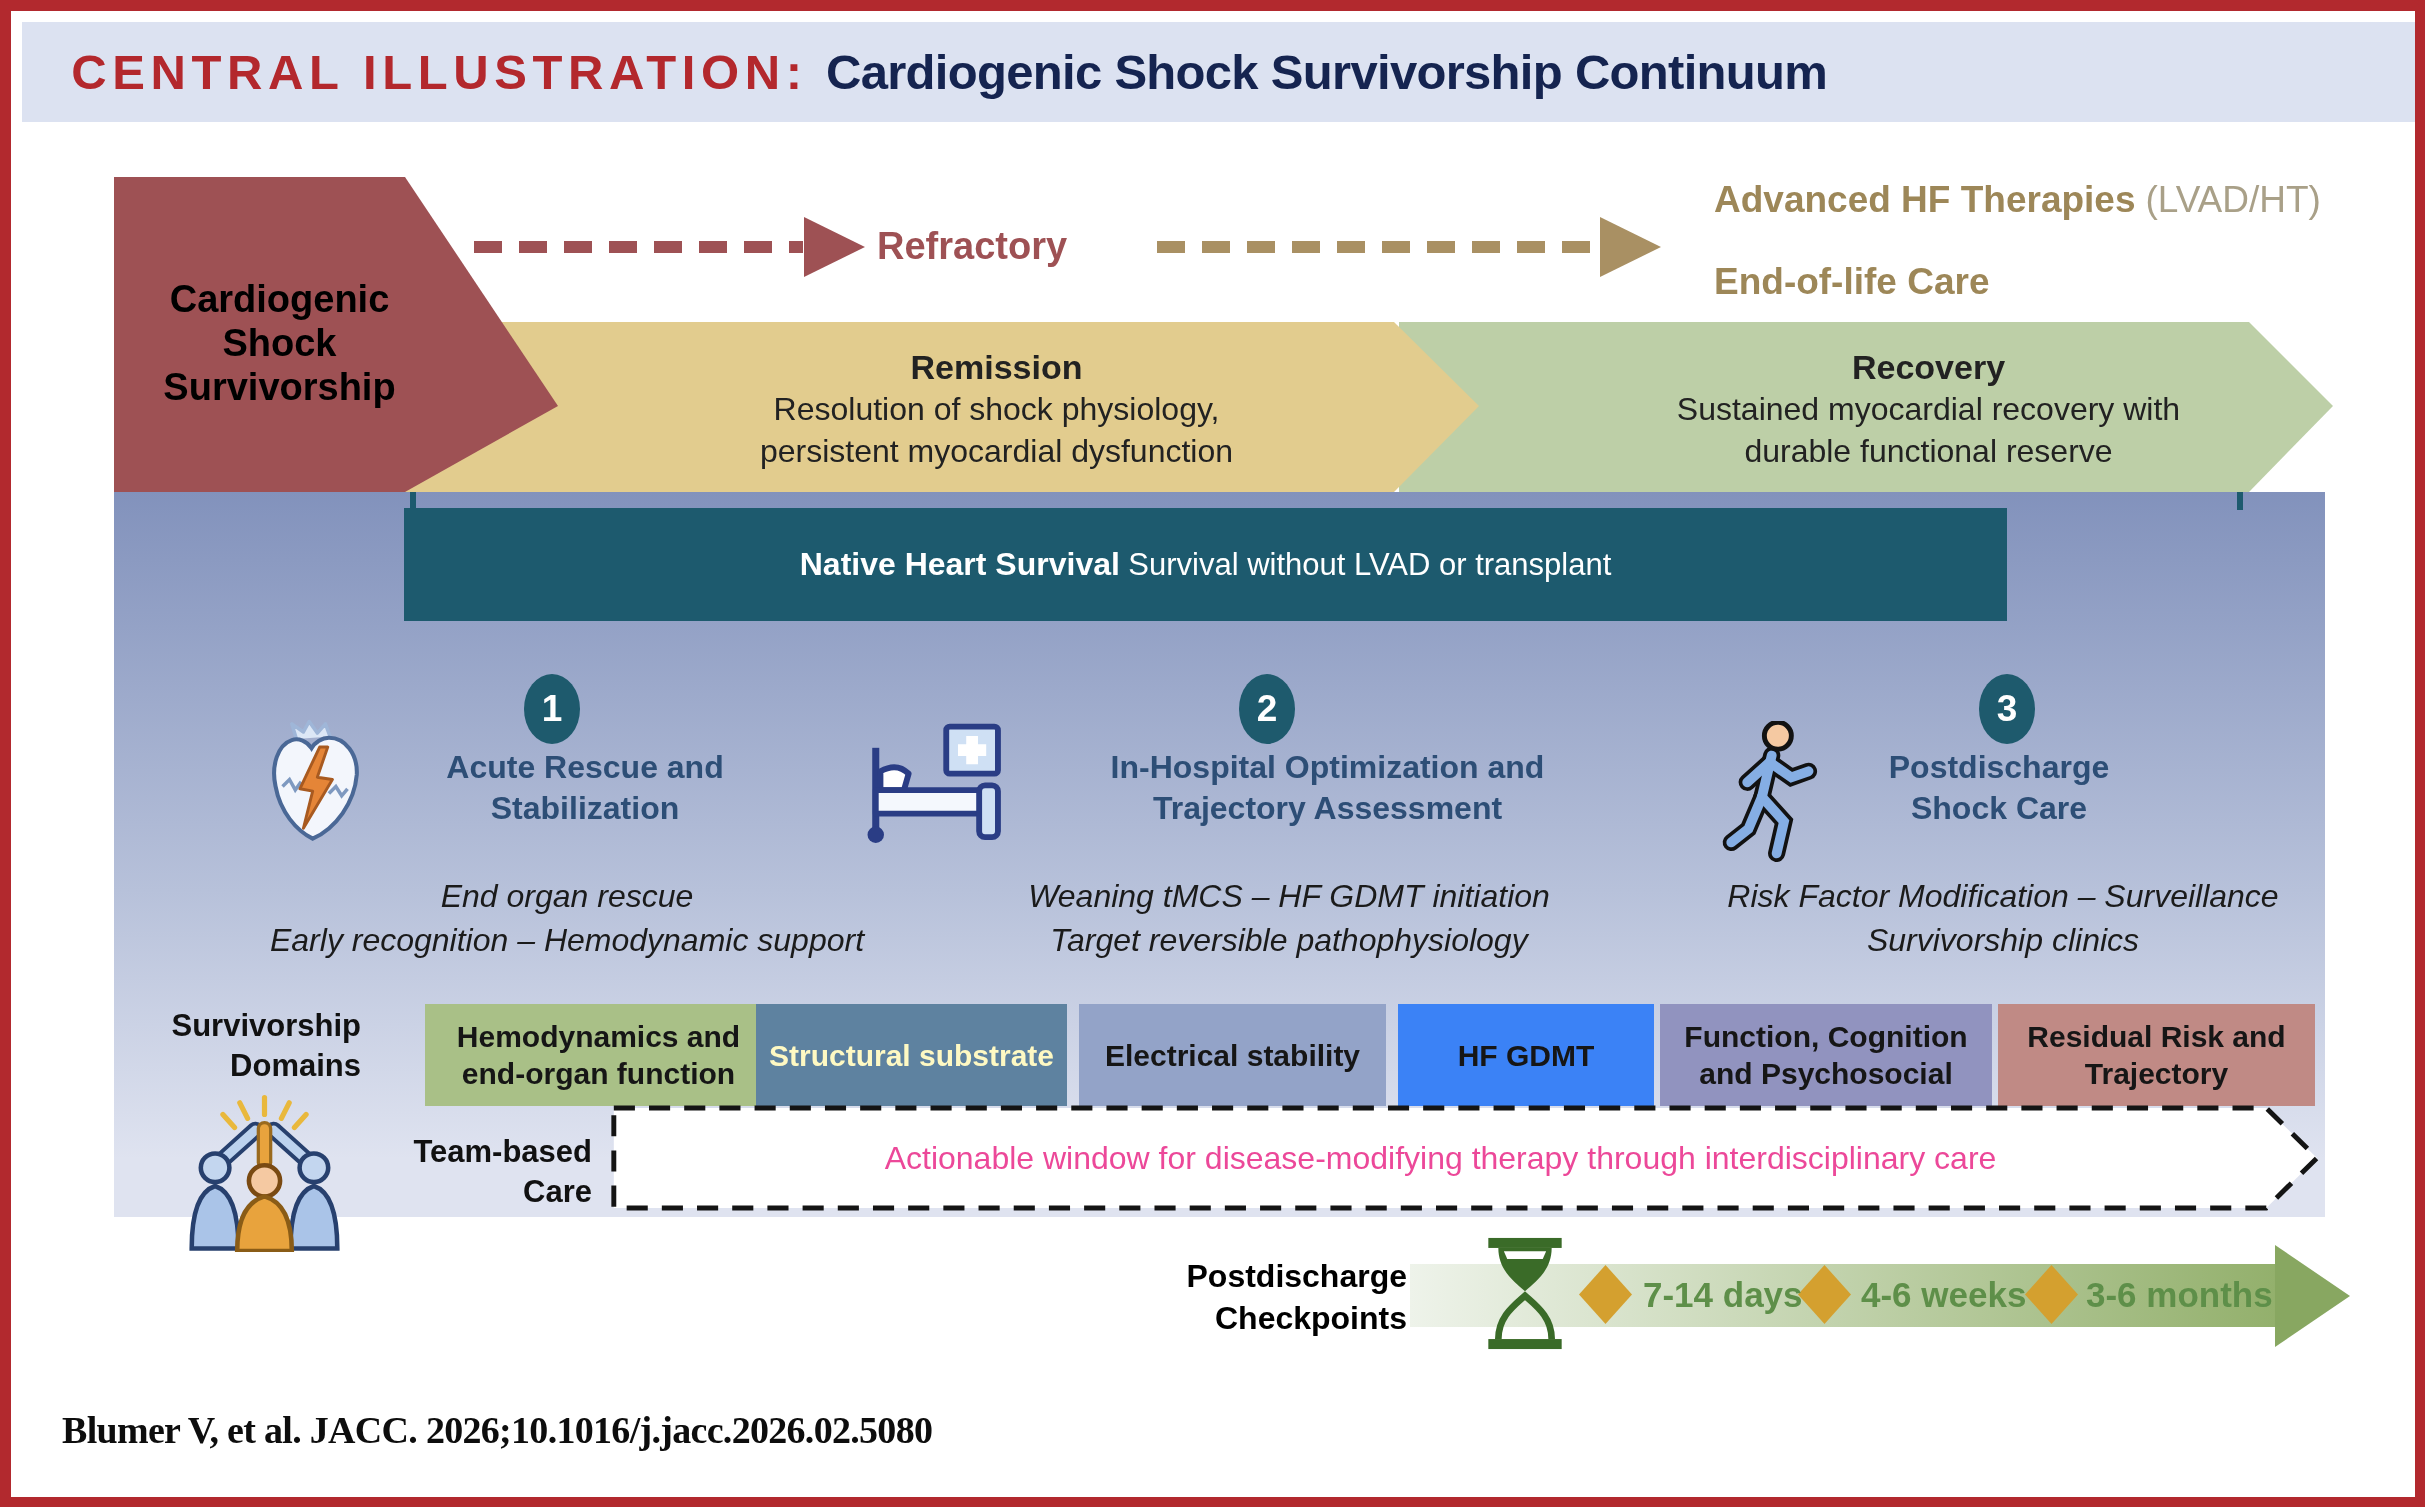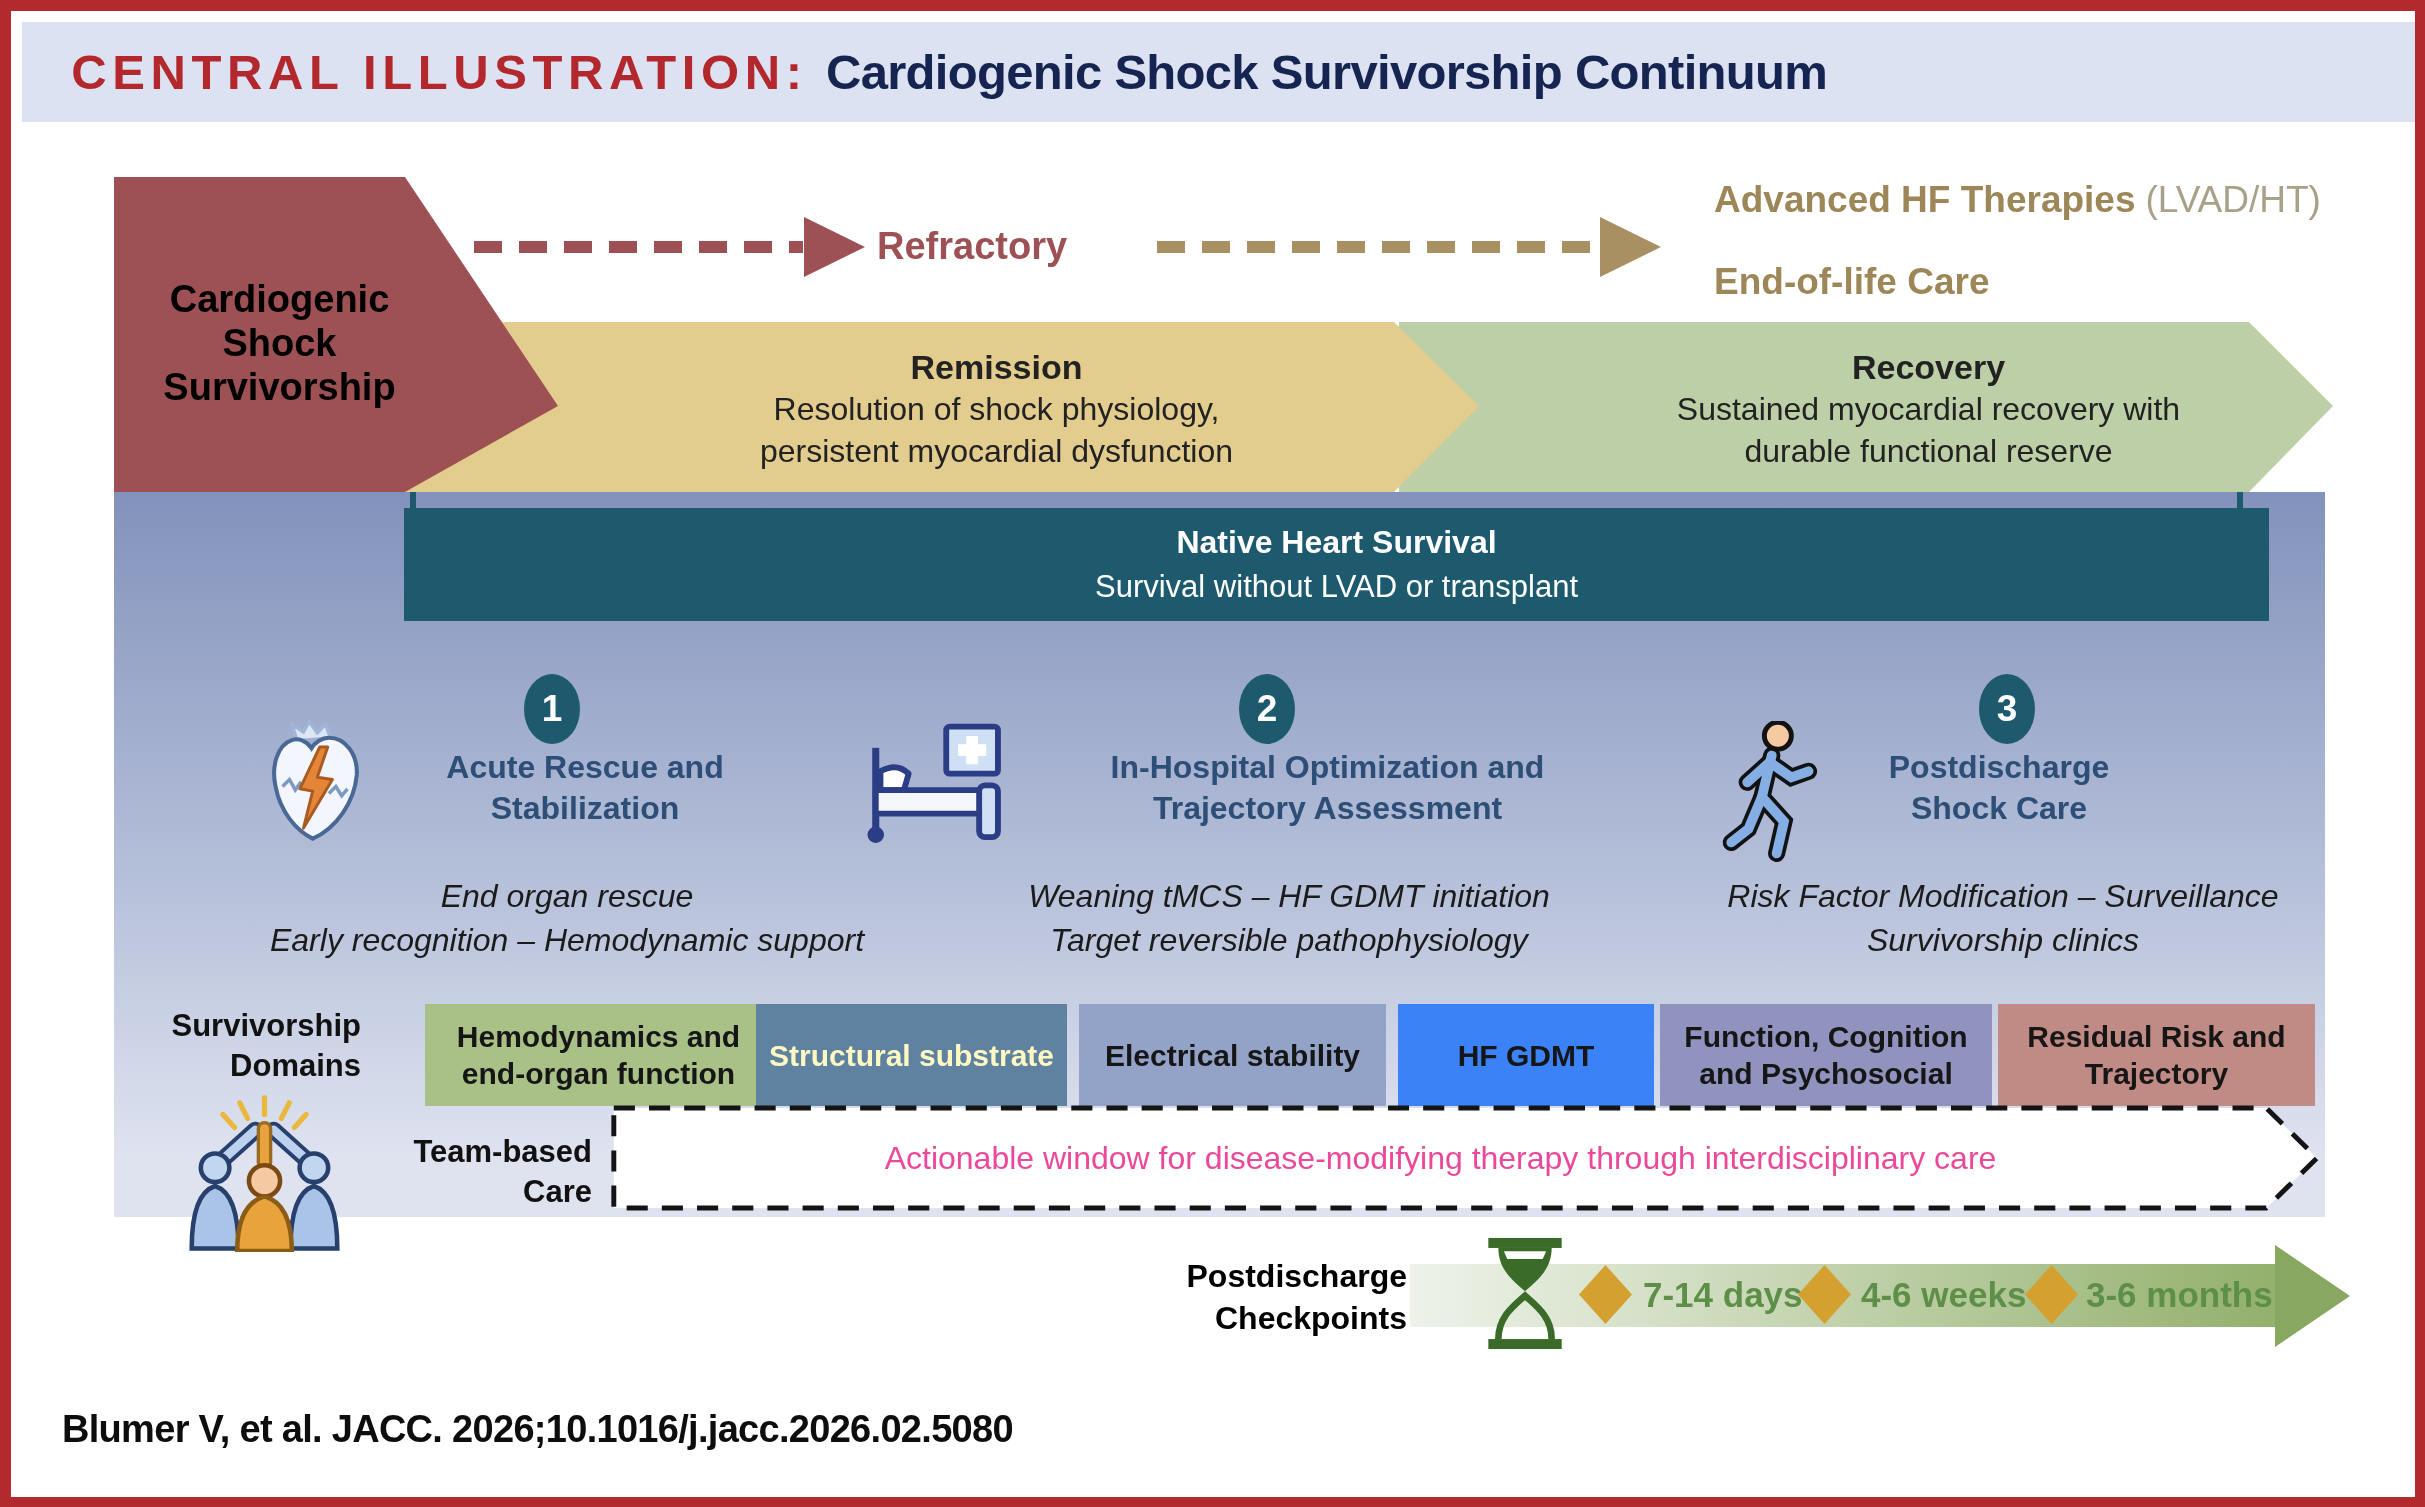--- a/index.html
+++ b/index.html
@@ -41,22 +41,22 @@
     border-top:30px solid transparent;border-bottom:30px solid transparent;border-left:61px solid #a99063;}
   #adv-hf{left:1703px;top:164px;height:49px;line-height:49px;font-size:37px;}
   #adv-hf .b{font-weight:bold;color:#9d8758;}
   #adv-hf .n{color:#a9a088;margin-left:10px;}
   #eol{left:1703px;top:246px;height:49px;line-height:49px;font-size:37px;font-weight:bold;color:#9d8758;}
   
   #panel{left:103px;top:481px;width:2211px;height:725px;
     background:linear-gradient(#8292bc,#b7c1da 55%,#dfe3f0 92%);}
   .tick{top:481px;width:6.3px;height:18.3px;background:#1d5a6e;}
   #tick-l{left:399px;} #tick-r{left:2226px;}
-  #nhs{left:393px;top:497px;width:1865px;height:113px;background:#1d5a6e;
-    display:flex;flex-direction:column;justify-content:center;align-items:center;gap:8.4px;color:#fff;}
+  #nhs{left:393px;top:497px;width:1603px;height:113px;background:#1d5a6e;
+    display:flex;flex-direction:row;justify-content:center;align-items:center;gap:8.4px;color:#fff;}
   #nhs .t1{font-size:32px;font-weight:bold;}
   #nhs .t2{font-size:31px;}
   
   .pcircle{top:663px;width:56px;height:70px;border-radius:50%;background:#1e5a6d;
     display:flex;align-items:center;justify-content:center;color:#fff;font-size:37px;font-weight:bold;}
   #c1{left:513px;} #c2{left:1228px;} #c3{left:1968px;}
   
   .ptitle{top:736px;text-align:center;color:#2d4e76;font-size:32px;font-weight:bold;line-height:41px;}
   #pt1{left:363px;width:422px;} #pt2{left:1035px;width:563px;} #pt3{left:1777px;width:422px;}
   .psub{top:863px;text-align:center;color:#1b1b1b;font-size:32px;font-style:italic;line-height:44px;}
@@ -87,21 +87,21 @@
   #cp-band{left:1399px;top:1253px;width:866px;height:63px;
     background:linear-gradient(90deg,#eef3ea,#93b06c);}
   #cp-head{left:2264px;top:1234px;width:0;height:0;border-top:51px solid transparent;
     border-bottom:51px solid transparent;border-left:75px solid #88a761;}
   .diamond{top:1254px;width:53px;height:59px;background:#d4a02f;z-index:6;
     clip-path:polygon(50% 0,100% 50%,50% 100%,0 50%);}
   #dm0{left:1568px;} #dm1{left:1787px;} #dm2{left:2014px;}
   .cptext{top:1259px;height:49px;line-height:49px;font-size:35px;font-weight:bold;color:#5e8f49;z-index:6;}
   #cpt0{left:1632px;} #cpt1{left:1850px;} #cpt2{left:2075px;}
   
-  #citation{left:51px;top:1397px;font-size:38px;font-weight:bold;color:#0d0d0d;letter-spacing:-0.7px;}
+  #citation{left:51px;top:1397px;font-size:38px;font-weight:bold;color:#0d0d0d;letter-spacing:-0.7px;font-family:Liberation Serif, serif;}
 </style>
 </head>
 <body>
 
 <div id="frame">
 
   <div id="header" class="abs">
     <span class="hlabel">CENTRAL ILLUSTRATION:</span>
     <span class="htitle">Cardiogenic Shock Survivorship Continuum</span>
   </div>

